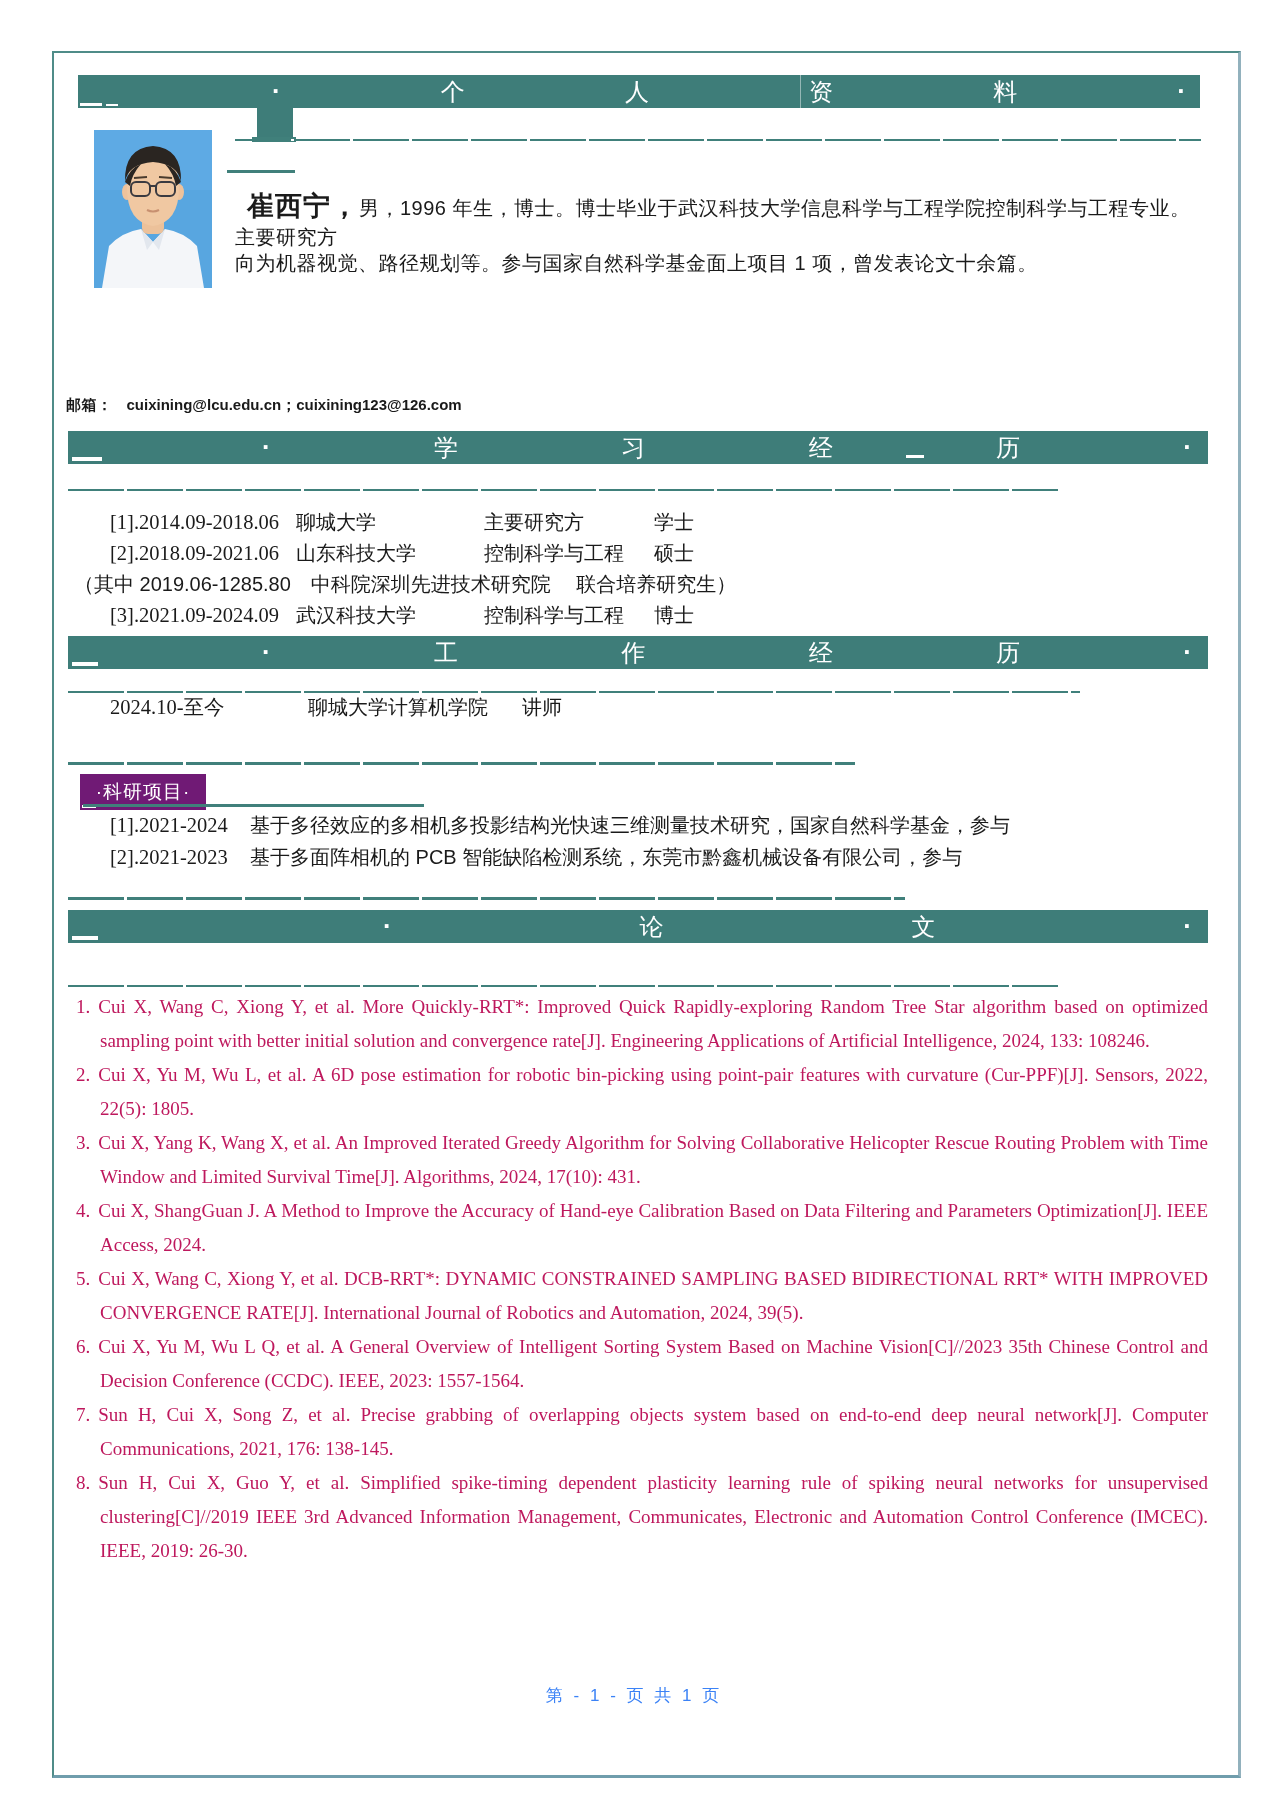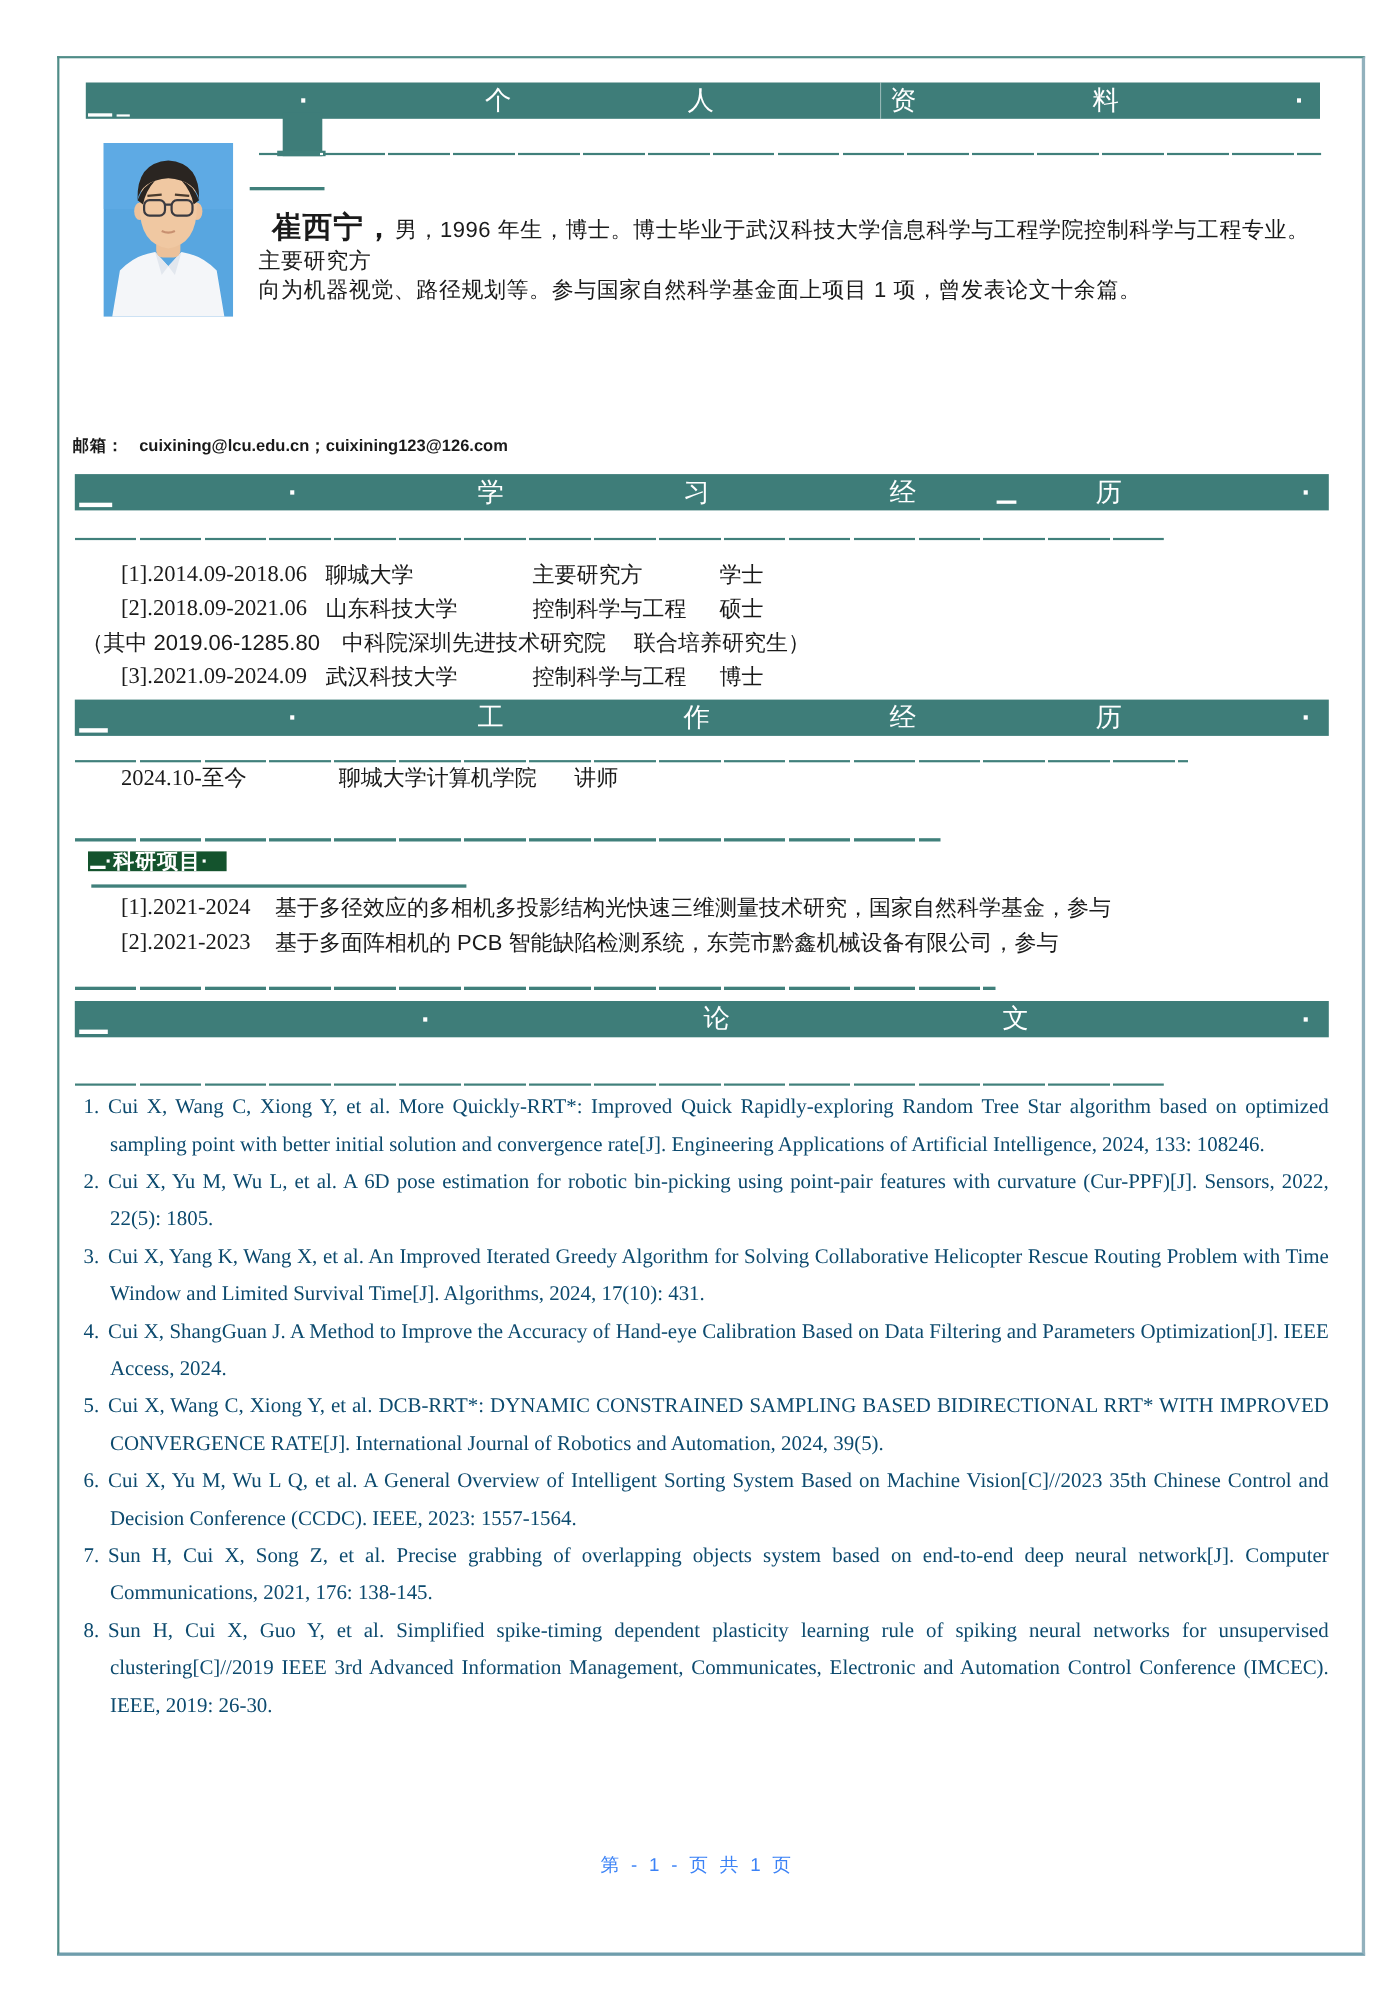--- a/index.html
+++ b/index.html
@@ -31,27 +31,27 @@
   .email-row{position:absolute;left:66px;top:352px;font-size:15px;font-weight:bold;letter-spacing:.5px;margin-top:44px;}
   .email-row .email-val{margin-left:14px;letter-spacing:0;}
   
   .row{position:absolute;left:66px;display:flex;font-size:20px;height:30px;align-items:center;}
   .num{font-family:"Liberation Serif",serif;font-size:20.5px;margin-left:44px;}
   .colA{width:186px;} .colB{width:188px;} .colC{width:170px;}
   .wcolA{width:170px;} .wcolB{width:186px;}
   .pcolA{width:140px;}
   .note-row{position:absolute;left:74px;font-size:20px;height:30px;display:flex;align-items:center;}
   
-  .proj-label{position:absolute;left:80px;top:774px;width:126px;height:18px;background:#14532d;
-              color:#fff;font-size:19px;font-weight:bold;display:flex;align-items:center;
+  .proj-label{position:absolute;left:80px;top:774px;width:126px;height:36px;background:#701a75;
+              color:#fff;font-size:19px;font-weight:normal;display:flex;align-items:center;
               justify-content:center;letter-spacing:1px;}
   
   .pubs{position:absolute;left:66px;top:990px;width:1142px;
         font-family:"Liberation Serif",serif;font-size:19px;line-height:34px;
-        text-align:justify;color:#0c4a6e;}
+        text-align:justify;color:#be185d;}
   .pub{padding-left:34px;text-indent:-24px;margin:0;}
   .pub .pno{margin-right:8px;}
   
   .footer{position:absolute;left:0;top:1684px;width:1268px;text-align:center;
           color:#3b82f6;font-size:17px;letter-spacing:3px;}
 </style>
 </head>
 <body>
 
 <div class="page">

